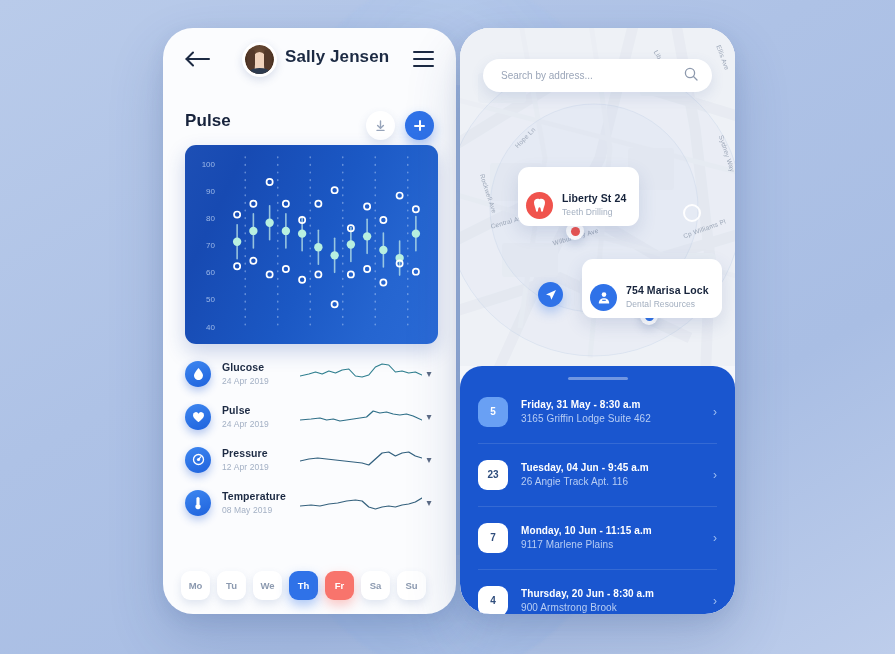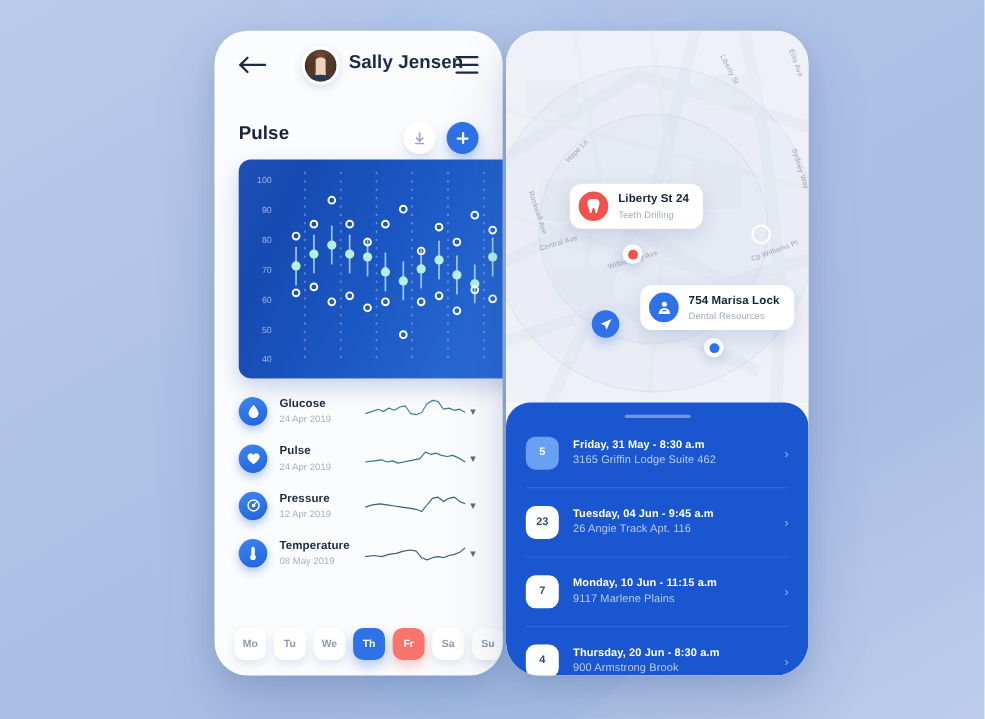--- a/index.html
+++ b/index.html
@@ -18,21 +18,21 @@
   .bg-ellipse2{
     position:absolute;left:330px;top:85px;width:250px;height:470px;border-radius:50%;
     background:rgba(140,175,230,0.22);
   }
 
   
   .phone{
     position:absolute;border-radius:30px;overflow:hidden;
     box-shadow:0 24px 55px rgba(40,70,130,0.20), 0 6px 18px rgba(40,70,130,0.10);
   }
-  #phone-left{left:163px;top:28px;width:262px;height:586px;background:#fbfcfe;margin-left:32px;}
+  #phone-left{left:163px;top:28px;width:293px;height:586px;background:#fbfcfe;}
   #phone-right{left:460px;top:28px;width:275px;height:586px;background:#f4f6fa;}
 
   
   .lp-header{position:relative;height:62px;}
   .back-arrow{
     position:absolute;left:22px;top:22px;width:26px;height:18px;cursor:pointer;
   }
   .avatar{
     position:absolute;left:79px;top:14px;width:35px;height:35px;border-radius:50%;
     background:#fff;box-shadow:0 3px 9px rgba(60,90,150,0.18);
@@ -100,22 +100,22 @@
   .search-bar{
     position:absolute;left:23px;top:31px;width:229px;height:33px;border-radius:17px;background:#fff;
     box-shadow:0 5px 14px rgba(70,100,160,0.14);display:flex;align-items:center;z-index:8;
   }
   .search-input{border:0;outline:0;background:transparent;flex:1;margin-left:16px;
     font-family:"Liberation Sans",sans-serif;font-size:10px;color:#8591a6;}
   .search-input::placeholder{color:#9aa5b8;}
   .search-ico{margin-right:14px;}
 
   .poi-card{
-    position:absolute;background:#fff;border-radius:11px;padding:7px 13px 7px 8px;
-    box-shadow:0 7px 18px rgba(60,90,150,0.16);display:flex;align-items:center;z-index:6;
+    position:absolute;background:#fff;border-radius:11px;padding:25px 13px 7px 8px;
+    box-shadow:0 7px 18px rgba(60,90,150,0.16);display:flex;align-items:flex-start;z-index:6;
   }
   #card-liberty{left:58px;top:139px;}
   #card-marisa{left:122px;top:231px;}
   .poi-ico{width:27px;height:27px;border-radius:50%;flex:0 0 27px;display:flex;align-items:center;justify-content:center;}
   .poi-ico.red{background:#f0534d;}
   .poi-ico.blue{background:#2f72e8;}
   .poi-txt{margin-left:9px;}
   .poi-title{font-size:10.5px;font-weight:700;color:#16233b;letter-spacing:.1px;}
   .poi-sub{font-size:8.5px;color:#a2aebf;margin-top:2.5px;letter-spacing:.1px;}
 
@@ -403,20 +403,29 @@
         <div class="street-label" style="left: 188px; top: 32px; transform: rotate(62deg);">Liberty St</div>
         <div class="street-label" style="left: 250px; top: 26px; transform: rotate(70deg);">Ellis Ave</div>
         <div class="street-label" style="left: 52px; top: 106px; transform: rotate(-46deg);">Hope Ln</div>
         <div class="street-label" style="left: 8px; top: 162px; transform: rotate(72deg);">Rockwell Ave</div>
         <div class="street-label" style="left: 30px; top: 190px; transform: rotate(-16deg);">Central Ave</div>
         <div class="street-label" style="left: 92px; top: 205px; transform: rotate(-16deg);">Wilbur Ray Ave</div>
         <div class="street-label" style="left: 248px; top: 122px; transform: rotate(72deg);">Sydney Way</div>
         <div class="street-label" style="left: 222px; top: 197px; transform: rotate(-20deg);">Cp Williams Pl</div>
       </div>
 
+    <div class="search-bar">
+      <input class="search-input" id="search-input" type="text" placeholder="Search by address..." style="">
+      <span class="search-ico">
+        <svg width="14" height="14" viewBox="0 0 14 14">
+            <circle cx="6" cy="6" r="4.6" fill="none" stroke="#8d99ad" stroke-width="1.3"></circle>
+            <path d="M9.5 9.5 L13 13" stroke="#8d99ad" stroke-width="1.3" stroke-linecap="round"></path>
+          </svg>
+      </span>
+    </div>
 
     <div class="poi-card" id="card-liberty">
       <div class="poi-ico red">
         <svg width="13" height="15" viewBox="0 0 13 15">
             <path d="M6.5 1.2 C9 0.2 12 1.2 12 4.4 C12 7.2 10.6 9 10.1 12.2 C9.8 14 8.3 14.4 8 12.4 C7.7 10.2 7.4 9.2 6.5 9.2 C5.6 9.2 5.3 10.2 5 12.4 C4.7 14.4 3.2 14 2.9 12.2 C2.4 9 1 7.2 1 4.4 C1 1.2 4 0.2 6.5 1.2 Z" fill="#fff"></path>
           </svg>
       </div>
       <div class="poi-txt">
         <div class="poi-title">Liberty St 24</div>
         <div class="poi-sub">Teeth Drilling</div>

